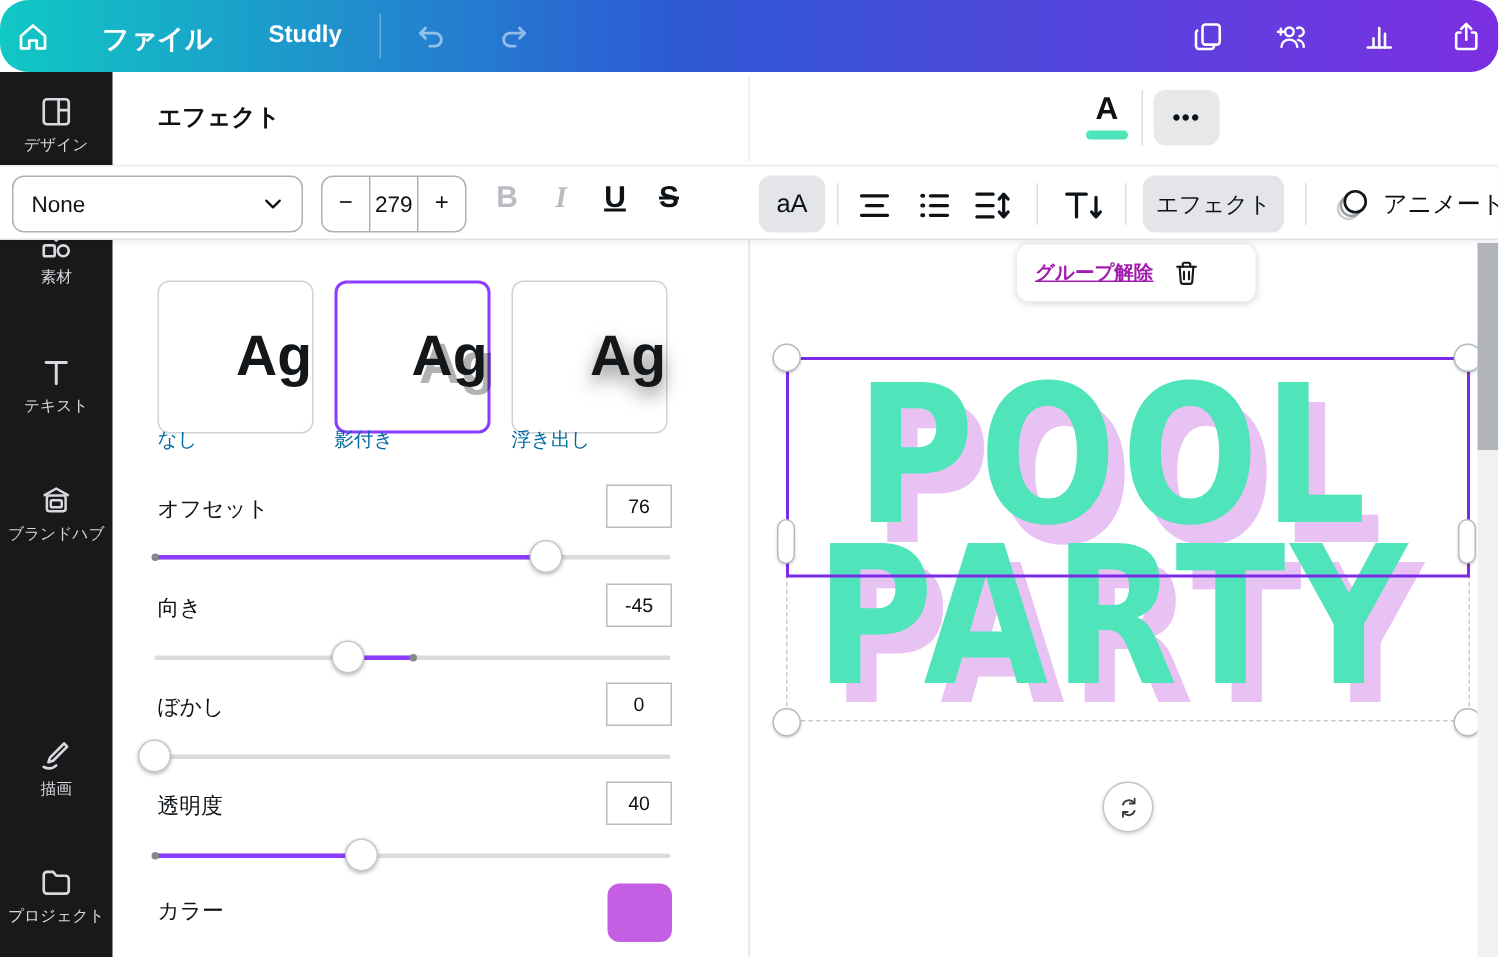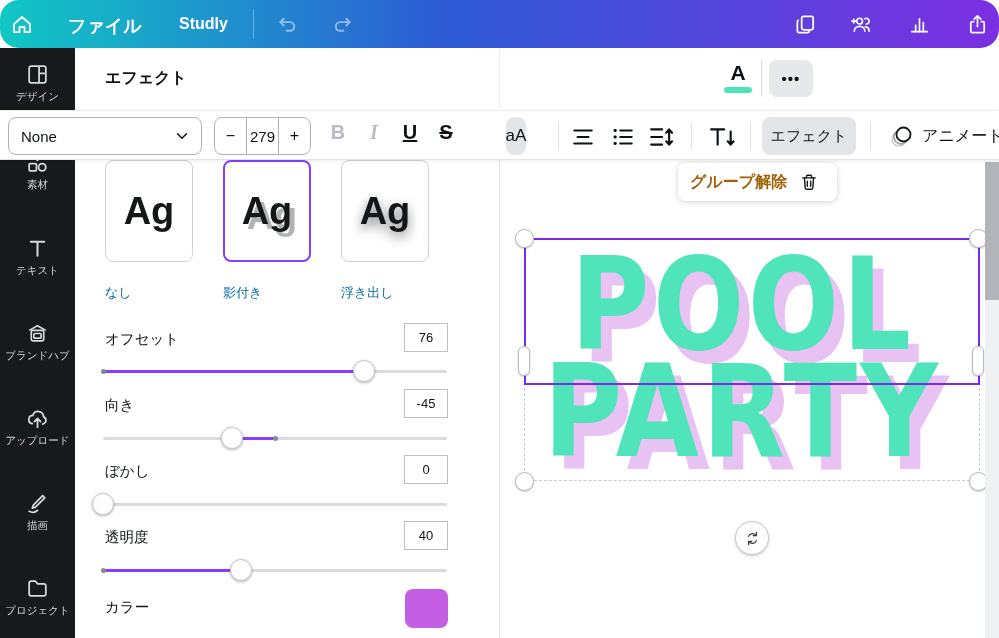--- a/index.html
+++ b/index.html
@@ -44,35 +44,35 @@
     border-top:1px solid #ebebeb; border-bottom:1px solid #e3e3e3; box-shadow:0 1px 4px rgba(0,0,0,0.08); }
   .tbx { position:absolute; top:6px; height:38px; }
   .none-select { left:8px; width:194px; border:1px solid #adb2b9; border-radius:8px; display:flex; align-items:center;
     padding:0 12px; font-size:15px; color:#0d1216; cursor:pointer; background:#fff; }
   .none-select svg { position:absolute; right:10px; width:18px; height:18px; }
   .stepper { left:214px; width:97px; border:1px solid #adb2b9; border-radius:8px; display:flex; background:#fff; }
   .stepper > div { flex:1; display:flex; align-items:center; justify-content:center; font-size:16px; color:#0d1216; cursor:pointer; }
   .stepper .val { border-left:1px solid #adb2b9; border-right:1px solid #adb2b9; font-size:15px; cursor:text; }
   .fmt-btn { position:absolute; top:10px; font-size:20px; font-weight:bold; color:#0d1216; cursor:pointer; text-align:center; width:24px; }
   .fmt-dis { color:#b9bdc3; }
-  .case-btn { left:506px; width:20px; background:#e3e5e8; border-radius:8px; display:flex; align-items:center; justify-content:center;
+  .case-btn { left:506px; width:44px; background:#e3e5e8; border-radius:8px; display:flex; align-items:center; justify-content:center;
     font-size:17px; color:#0d1216; cursor:pointer; }
   .tb3-sep { position:absolute; top:11px; width:1px; height:28px; background:#e0e0e0; }
   .icon-btn { position:absolute; top:13px; width:26px; height:26px; cursor:pointer; color:#0d1216; }
   .icon-btn svg { width:100%; height:100%; }
   .effects-btn { left:762px; width:94px; background:#e3e5e8; border-radius:8px; display:flex; align-items:center; justify-content:center;
     font-size:15px; color:#0d1216; cursor:pointer; }
   .animate-btn { position:absolute; left:888px; top:11px; display:flex; align-items:center; cursor:pointer; }
   .animate-btn svg { width:28px; height:28px; }
   .animate-btn span { font-size:16px; color:#0d1216; margin-left:6px; white-space:nowrap; }
 
   
   .panel { position:absolute; left:75px; top:160px; width:425px; height:478px; background:#fff; border-right:1px solid #e4e4e4; z-index:1; }
-  .style-card { position:absolute; top:0; width:88px; height:102px; background:#fff; border:1px solid #d0d2d6; border-radius:8px;
-    display:flex; align-items:center; justify-content:center; cursor:pointer; }
+  .style-card { position:absolute; top:27px; width:104px; height:102px; background:#fff; border:1px solid #d0d2d6; border-radius:8px;
+    display:flex; align-items:center; justify-content:flex-end; cursor:pointer; }
   .style-card.sel { border:2px solid #8b3dff; }
   .ag { font-size:38px; font-weight:bold; color:#14171a; }
   .ag-shadow { text-shadow:5px 5px 0 rgba(0,0,0,0.30); }
   .ag-lift { text-shadow:0 5px 12px rgba(0,0,0,0.50); }
   .style-lbl { position:absolute; top:124px; width:104px; text-align:left; font-size:13px; color:#0369a1; }
   .ctl-lbl { position:absolute; left:30px; font-size:14.5px; color:#0d1216; }
   .ctl-val { position:absolute; left:329px; width:44px; height:29px; border:1px solid #b9bdc4; border-radius:0;
     font-size:13px; color:#0d1216; display:flex; align-items:center; justify-content:center; cursor:text; background:#fff; }
   .slider { position:absolute; left:28px; width:344px; height:22px; cursor:pointer; }
   .slider .track { position:absolute; left:0; top:10px; width:100%; height:3px; background:#d9dbde; border-radius:2px; }
@@ -91,21 +91,21 @@
   .group-box { position:absolute; left:24px; top:78px; width:456px; height:243px; border:1px dashed #c8cacd; z-index:2; }
   .handle-c { position:absolute; width:19px; height:19px; border-radius:50%; background:#fff; border:1px solid #b7babe;
     box-shadow:0 1px 2px rgba(0,0,0,0.2); z-index:4; cursor:pointer; }
   .handle-p { position:absolute; width:12px; height:30px; border-radius:7px; background:#fff; border:1px solid #b7babe;
     box-shadow:0 1px 2px rgba(0,0,0,0.2); z-index:4; cursor:pointer; }
   .rotate-handle { position:absolute; left:235px; top:361px; width:34px; height:34px; border-radius:50%; background:#fff;
     border:1px solid #c3c6ca; box-shadow:0 1px 3px rgba(0,0,0,0.2); display:flex; align-items:center; justify-content:center; z-index:4; cursor:pointer; }
   .rotate-handle svg { width:17px; height:17px; }
   .tooltip { position:absolute; left:178px; top:3px; width:159px; height:38px; background:#fff; border-radius:8px;
     box-shadow:0 1px 6px rgba(0,0,0,0.18); display:flex; align-items:center; padding:0 12px; z-index:6; }
-  .tooltip .txt { font-size:16px; font-weight:bold; color:#a16207; cursor:pointer; }
+  .tooltip .txt { font-size:13px; font-weight:bold; color:#a21caf; cursor:pointer;text-decoration:underline; }
   .tooltip svg { width:20px; height:20px; margin-left:12px; cursor:pointer; }
 
   
   .scrollbar { position:absolute; left:985px; top:160px; width:14px; height:478px; background:#f0f1f3; z-index:6; }
   .scroll-thumb { position:absolute; left:0; top:2px; width:14px; height:138px; background:#b1b4b8; cursor:pointer; }
 </style>
 </head>
 <body>
 
 <div id="app">
@@ -184,27 +184,20 @@
         </svg>
       <span class="lbl">テキスト</span>
     </div>
     <div class="side-item" style="top:273px">
       <svg viewBox="0 0 24 24" fill="none" stroke="#d7d9dc" stroke-width="1.6" stroke-linejoin="round">
         <path d="M4 9 L12 4.5 L20 9"></path>
           <rect x="6" y="9" width="12" height="10" rx="1.5"></rect>
         <rect x="8.5" y="12" width="7" height="4.5" rx="1"></rect>
         </svg>
       <span class="lbl">ブランドハブ</span>
-    </div>
-    <div class="side-item" style="top:358px">
-      <svg viewBox="0 0 24 24" fill="none" stroke="#d7d9dc" stroke-width="1.7" stroke-linecap="round" stroke-linejoin="round">
-        <path d="M7 17 a4 4 0 0 1 0.6-7.95 A5.2 5.2 0 0 1 17.8 10.4 A3.6 3.6 0 0 1 17 17.3"></path>
-        <path d="M12 20.5 V12.5 M9 15 L12 12 L15 15"></path>
-        </svg>
-      <span class="lbl">アップロード</span>
     </div>
     <div class="side-item" style="top:443px">
       <svg viewBox="0 0 24 24" fill="none" stroke="#d7d9dc" stroke-width="1.7" stroke-linecap="round" stroke-linejoin="round">
         <path d="M10 15.5 L19 6.5 L17 4.5 L8 13.5 L7 16.5 Z"></path>
         <path d="M4 19.5 c3 1.5 6 1 8-1"></path>
         </svg>
       <span class="lbl">描画</span>
     </div>
     <div class="side-item" style="top:528px">
       <svg viewBox="0 0 24 24" fill="none" stroke="#d7d9dc" stroke-width="1.7" stroke-linejoin="round">

